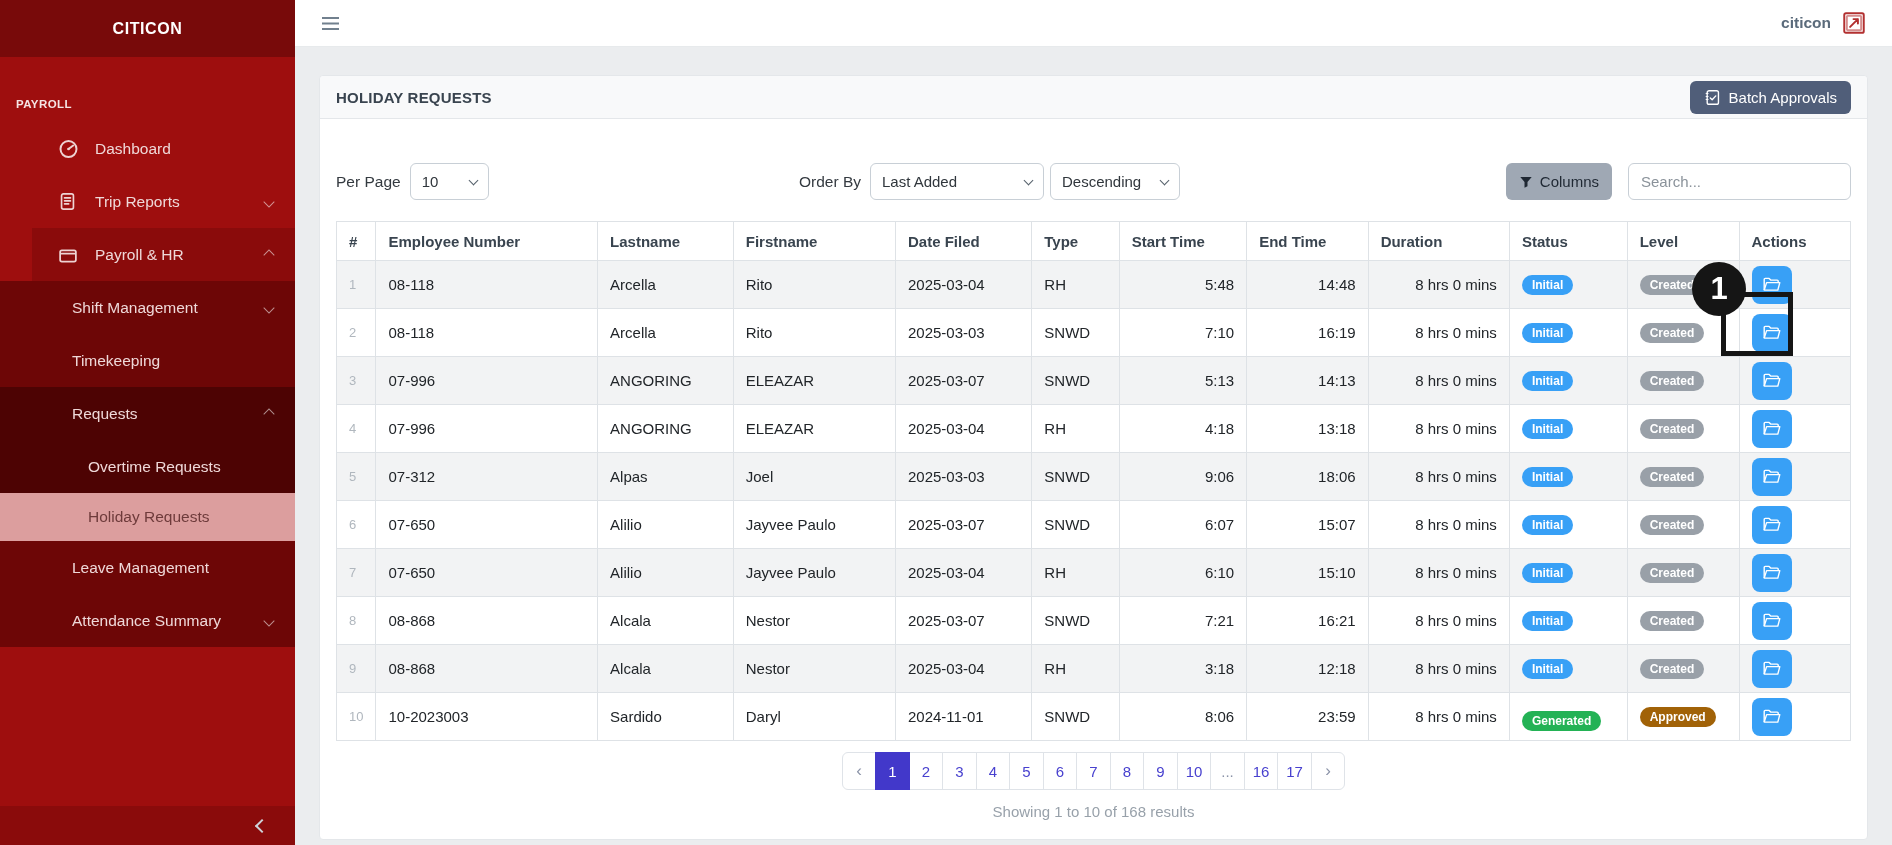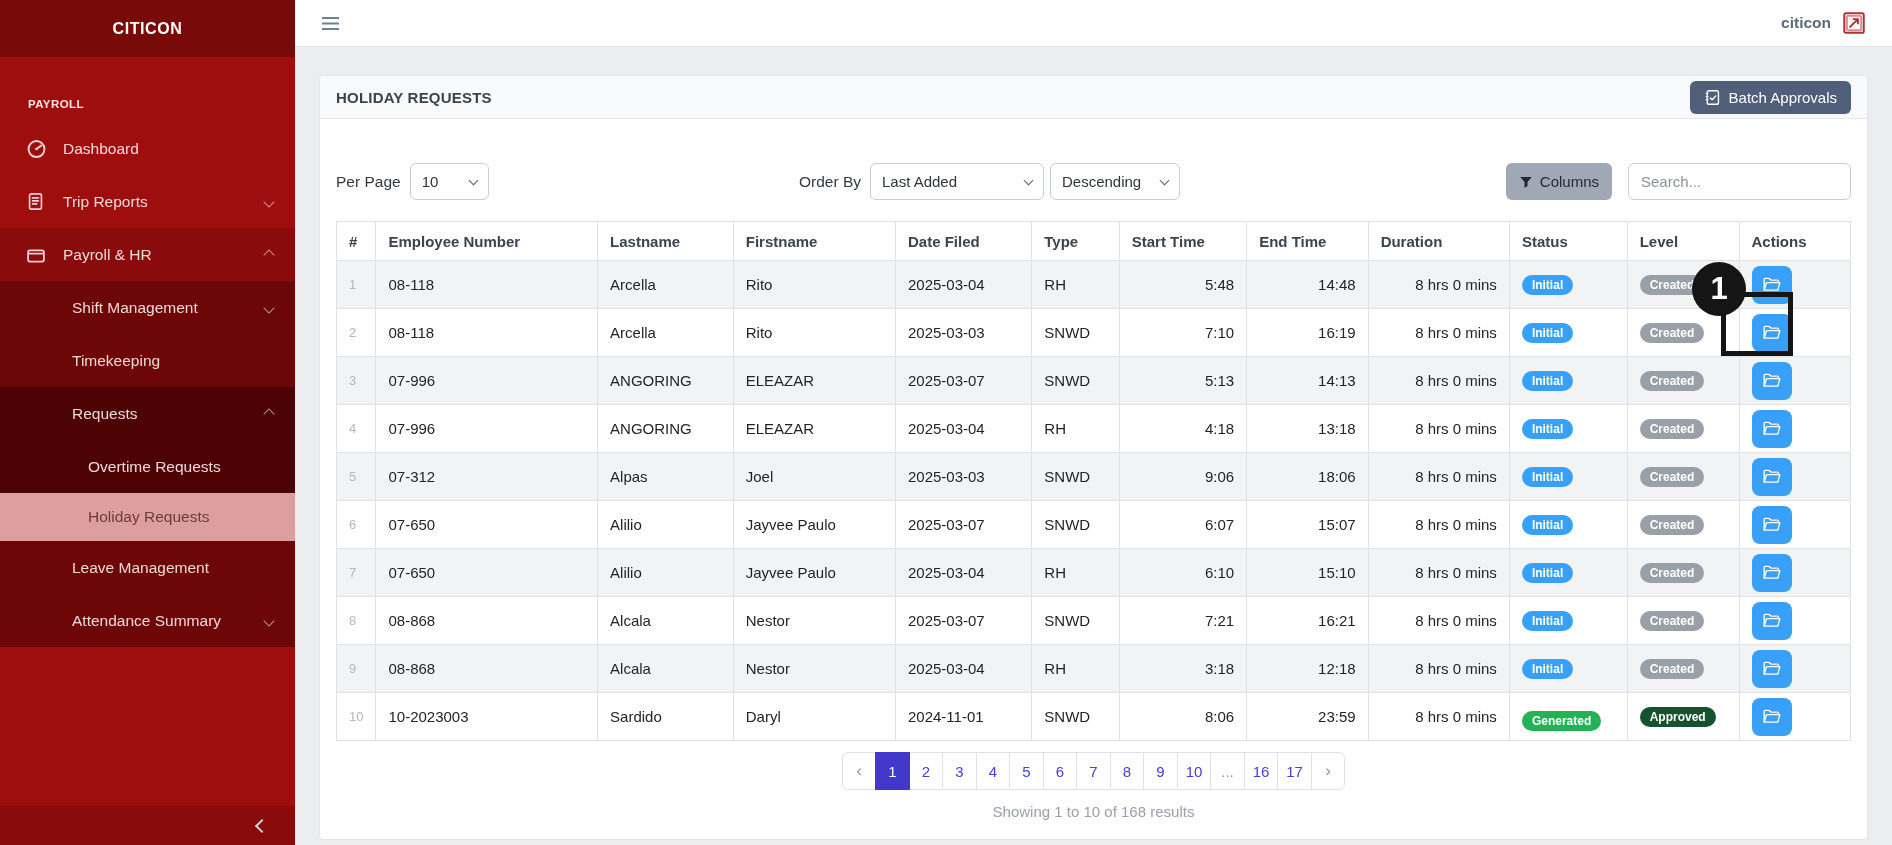--- a/index.html
+++ b/index.html
@@ -9,25 +9,25 @@
     background:#ebedef;
     position:relative;
     display:flex;
   }
 
   
   .sidebar { width:295px; height:845px; background:#9e0e0e; display:flex; flex-direction:column; flex-shrink:0; }
   .side-top { height:57px; background:#780a0a; display:flex; align-items:center; justify-content:center; }
   .brand { color:#fff; font-weight:bold; font-size:16px; letter-spacing:.6px; }
   .side-nav { flex:1; display:flex; flex-direction:column; }
-  .side-sect { height:65px; display:flex; align-items:flex-end; padding:0 0 12px 28px;
+  .side-sect { height:65px; display:flex; align-items:flex-end; padding:0 0 12px 16px;
                color:#f5e3e3; font-size:11.5px; font-weight:bold; letter-spacing:.4px; }
   .side-item { height:53px; display:flex; align-items:center; position:relative;
                color:#efd8d8; font-size:15.5px; cursor:pointer; }
-  .side-item.lvl1 { padding-left:26px; }
+  .side-item.lvl1 { padding-left:26px;margin-left:32px; }
   .side-item.lvl2 { padding-left:63px; }
   .side-item.lvl3 { padding-left:72px; }
   .side-item.lvl4 { padding-left:88px; }
   .side-item.active { height:48px; color:#6e3b3b; }
   .side-item .icon { width:22px; margin-right:15px; display:flex; align-items:center; color:#eed3d3; }
   .chev { display:inline-block; width:8px; height:8px;
           border-right:1.8px solid rgba(255,255,255,.55); border-bottom:1.8px solid rgba(255,255,255,.55); }
   .chev.down { transform:rotate(45deg); }
   .chev.up   { transform:rotate(-135deg); }
   .chev.left { transform:rotate(135deg); }
@@ -503,21 +503,21 @@
                 <td class="rownum">10</td>
                 <td>10-2023003</td>
                 <td>Sardido</td>
                 <td>Daryl</td>
                 <td>2024-11-01</td>
                 <td>SNWD</td>
                 <td class="r">8:06</td>
                 <td class="r">23:59</td>
                 <td class="r">8 hrs 0 mins</td>
                 <td><span class="pill" style="background: rgb(35, 178, 85); margin-top: 8px;">Generated</span></td>
-                <td><span class="pill" style="background: #14532d;">Approved</span></td>
+                <td><span class="pill" style="background: #a16207;">Approved</span></td>
                 <td>
                   <button class="action-btn" style="background: rgb(56, 160, 246);">
                     <span style="display: flex;">
                       <svg width="18" height="15" viewBox="0 0 18 15">
                         <g fill="none" stroke="#fff" stroke-width="1.4" stroke-linejoin="round">
                           <path d="M1.2 13V2.4a1 1 0 0 1 1-1h3.9l1.6 1.7h6.5a1 1 0 0 1 1 1v1.5"></path>
                           <path d="M3.6 5.6h13.2l-2 7.5H1.2z"></path>
                         </g>
                       </svg>
                     </span>

